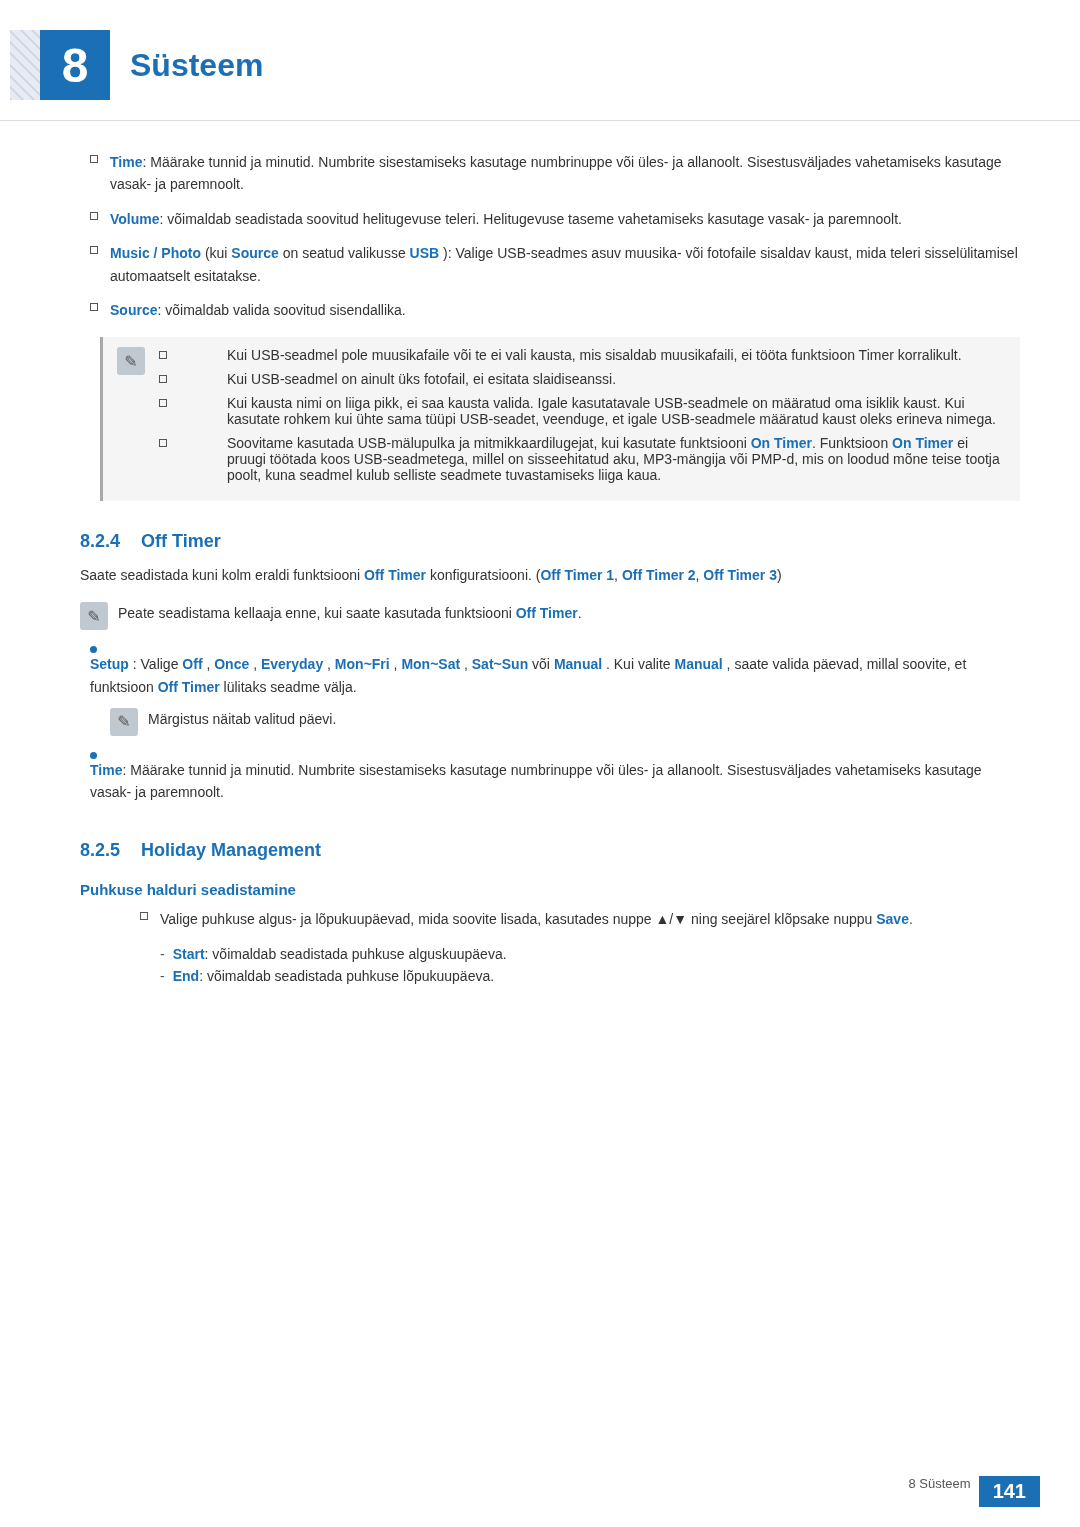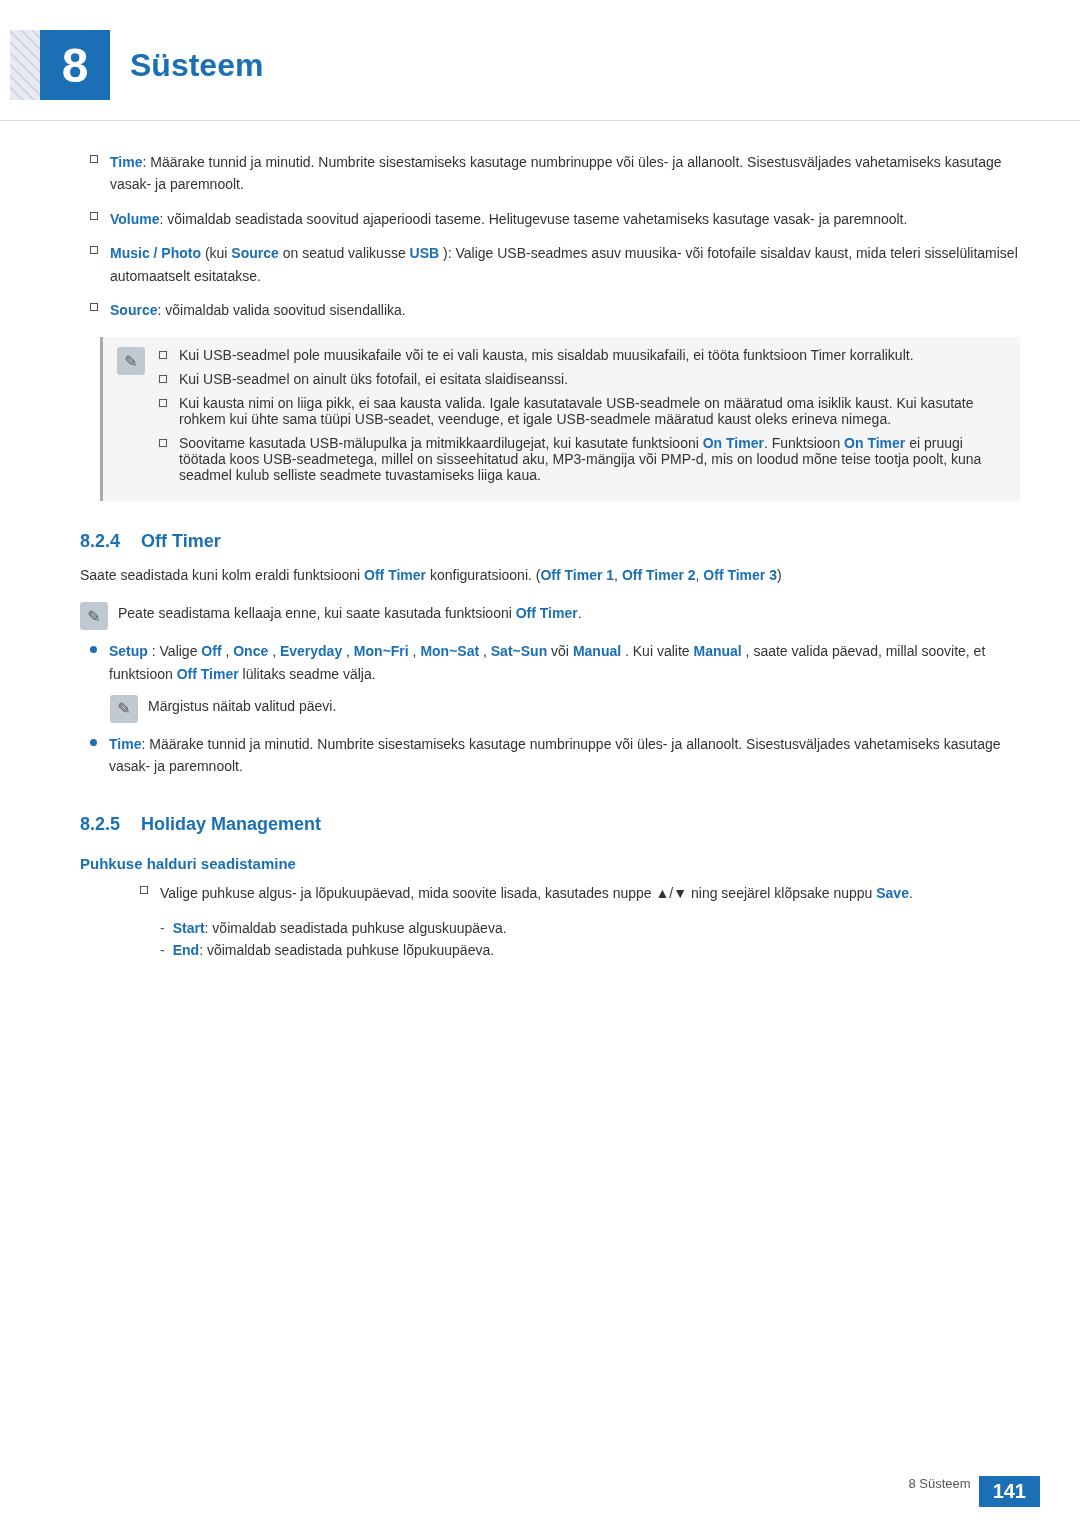--- a/index.html
+++ b/index.html
@@ -138,20 +138,21 @@
     .sub-bullet-list {
       list-style: none;
       margin: 0;
     }
 
     .sub-bullet-list > li {
       display: flex;
       align-items: flex-start;
       margin-bottom: 8px;
       padding-left: 4px;
+      gap: 48px;
     }
 
     
     .section-heading {
       font-size: 18px;
       font-weight: bold;
       color: #1a6fb5;
       margin: 30px 0 12px 0;
       border-bottom: none;
     }
@@ -186,20 +187,21 @@
     .dot-list {
       list-style: none;
       margin: 0 0 10px 0;
     }
 
     .dot-list > li {
       display: flex;
       align-items: flex-start;
       margin-bottom: 10px;
       padding-left: 10px;
+      flex-direction: column;
     }
 
     .dot-bullet {
       width: 7px;
       height: 7px;
       background: #1a6fb5;
       border-radius: 50%;
       margin-top: 6px;
       margin-right: 12px;
       flex-shrink: 0;
@@ -269,21 +271,21 @@
     <ul class="bullet-list">
       <li>
         <span class="sq-bullet"></span>
         <span class="li-text">
           <span class="bold-label">Time</span><span>: Määrake tunnid ja minutid. Numbrite sisestamiseks kasutage numbrinuppe või üles- ja allanoolt. Sisestusväljades vahetamiseks kasutage vasak- ja paremnoolt.</span>
         </span>
       </li>
       <li>
         <span class="sq-bullet"></span>
         <span class="li-text">
-          <span class="bold-label">Volume</span><span>: võimaldab seadistada soovitud ajaperioodi taseme. Helitugevuse taseme vahetamiseks kasutage vasak- ja paremnoolt.</span>
+          <span class="bold-label">Volume</span><span>: võimaldab seadistada soovitud helitugevuse teleri. Helitugevuse taseme vahetamiseks kasutage vasak- ja paremnoolt.</span>
         </span>
       </li>
       <li>
         <span class="sq-bullet"></span>
         <span class="li-text">
           <span class="bold-label">Music / Photo</span>
           <span> (kui </span>
           <span class="bold-label">Source</span>
           <span> on seatud valikusse </span>
           <span class="bold-label">USB</span>

